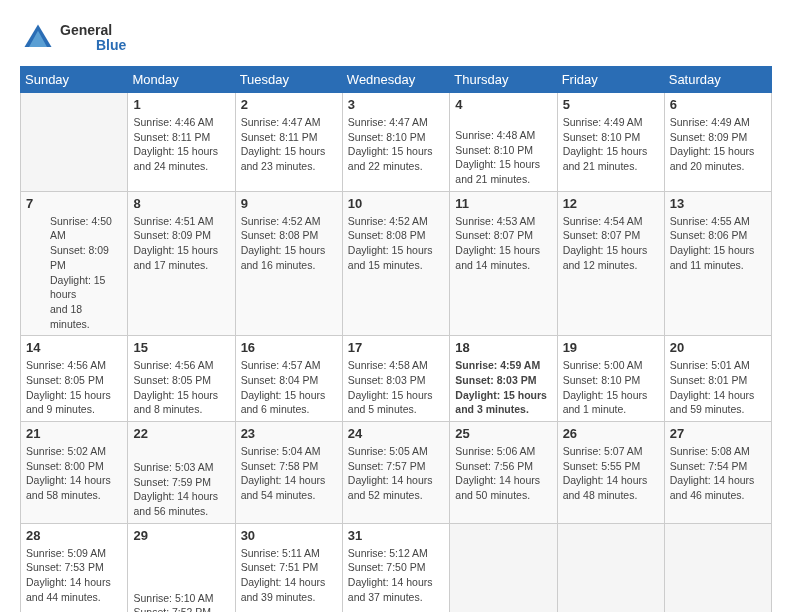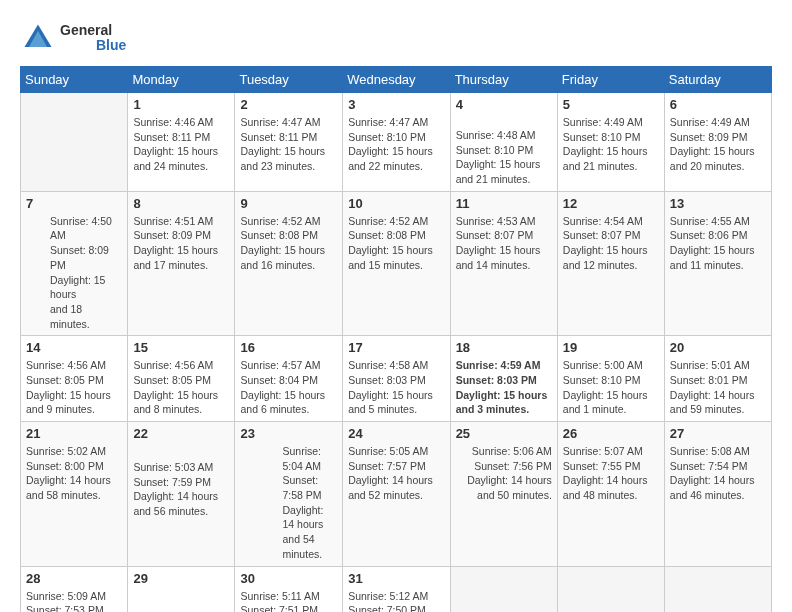--- a/index.html
+++ b/index.html
@@ -278,43 +278,43 @@
         </td>
         <td>
           <span class="day-num">22</span>
           <div class="day-info" style="white-space: pre-line; margin-top: 19px;">Sunrise: 5:03 AM
 Sunset: 7:59 PM
 Daylight: 14 hours
 and 56 minutes.</div>
         </td>
         <td>
           <span class="day-num">23</span>
-          <div class="day-info" style="white-space: pre-line; margin-left: 42px;">Sunrise: 5:04 AM
+          <div class="day-info" style="white-space: pre-line;">Sunrise: 5:04 AM
 Sunset: 7:58 PM
 Daylight: 14 hours
 and 54 minutes.</div>
         </td>
         <td>
           <span class="day-num">24</span>
           <div class="day-info" style="white-space: pre-line;">Sunrise: 5:05 AM
 Sunset: 7:57 PM
 Daylight: 14 hours
 and 52 minutes.</div>
         </td>
         <td>
           <span class="day-num">25</span>
-          <div class="day-info" style="white-space: pre-line; text-align: right;">Sunrise: 5:06 AM
+          <div class="day-info" style="white-space: pre-line;">Sunrise: 5:06 AM
 Sunset: 7:56 PM
 Daylight: 14 hours
 and 50 minutes.</div>
         </td>
         <td>
           <span class="day-num">26</span>
           <div class="day-info" style="white-space: pre-line;">Sunrise: 5:07 AM
-Sunset: 7:55 PM
+Sunset: 5:55 PM
 Daylight: 14 hours
 and 48 minutes.</div>
         </td>
         <td>
           <span class="day-num">27</span>
           <div class="day-info" style="white-space: pre-line;">Sunrise: 5:08 AM
 Sunset: 7:54 PM
 Daylight: 14 hours
 and 46 minutes.</div>
         </td>

